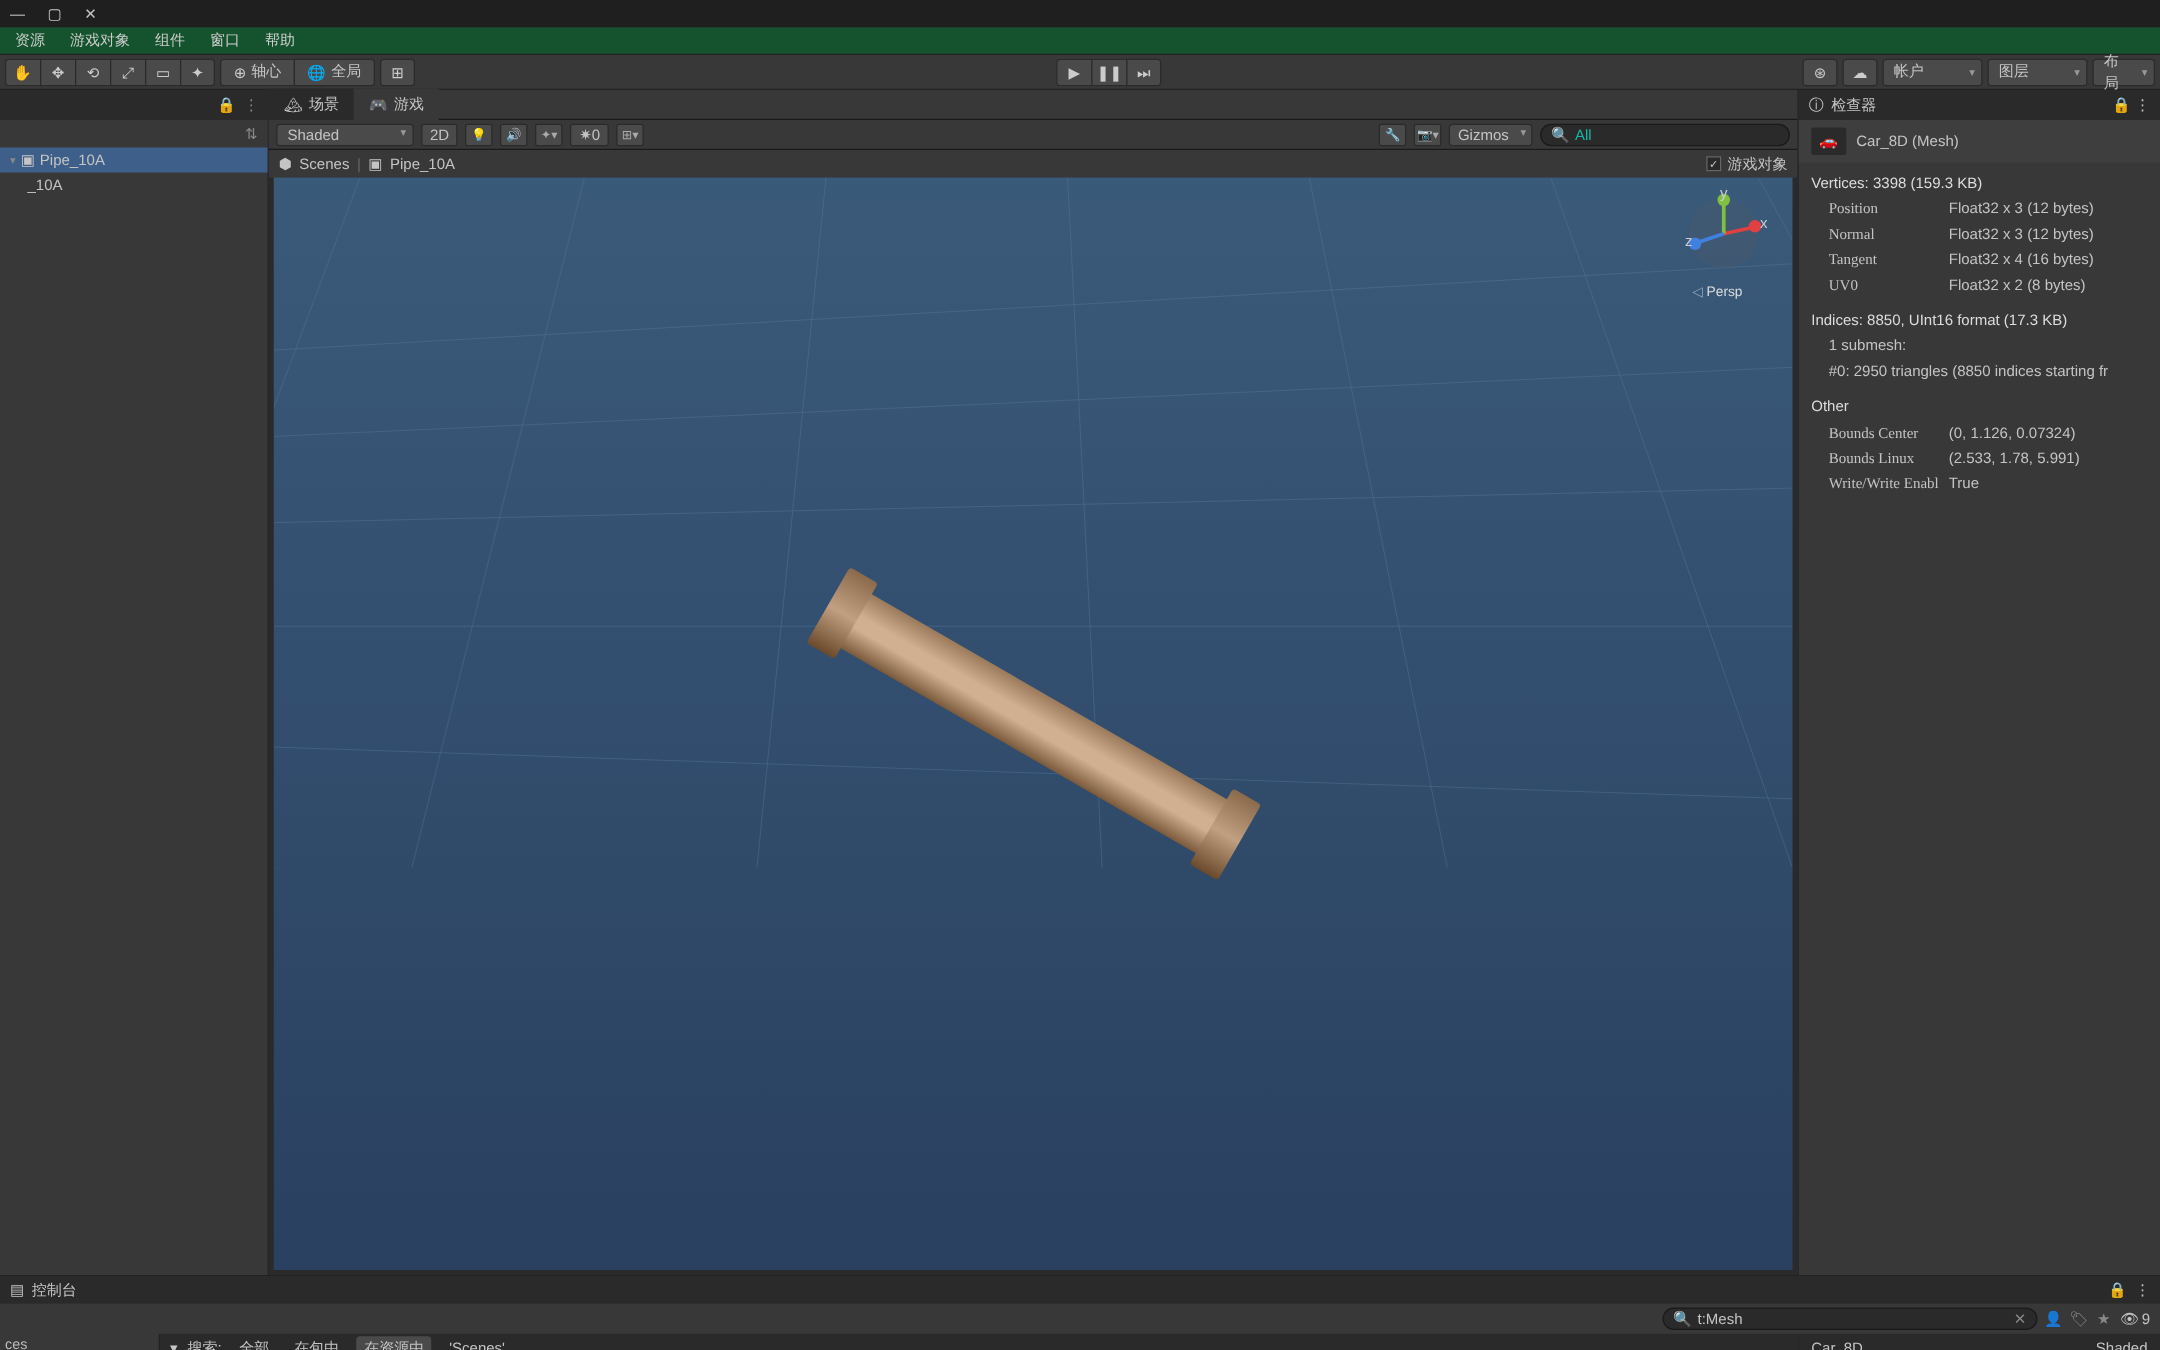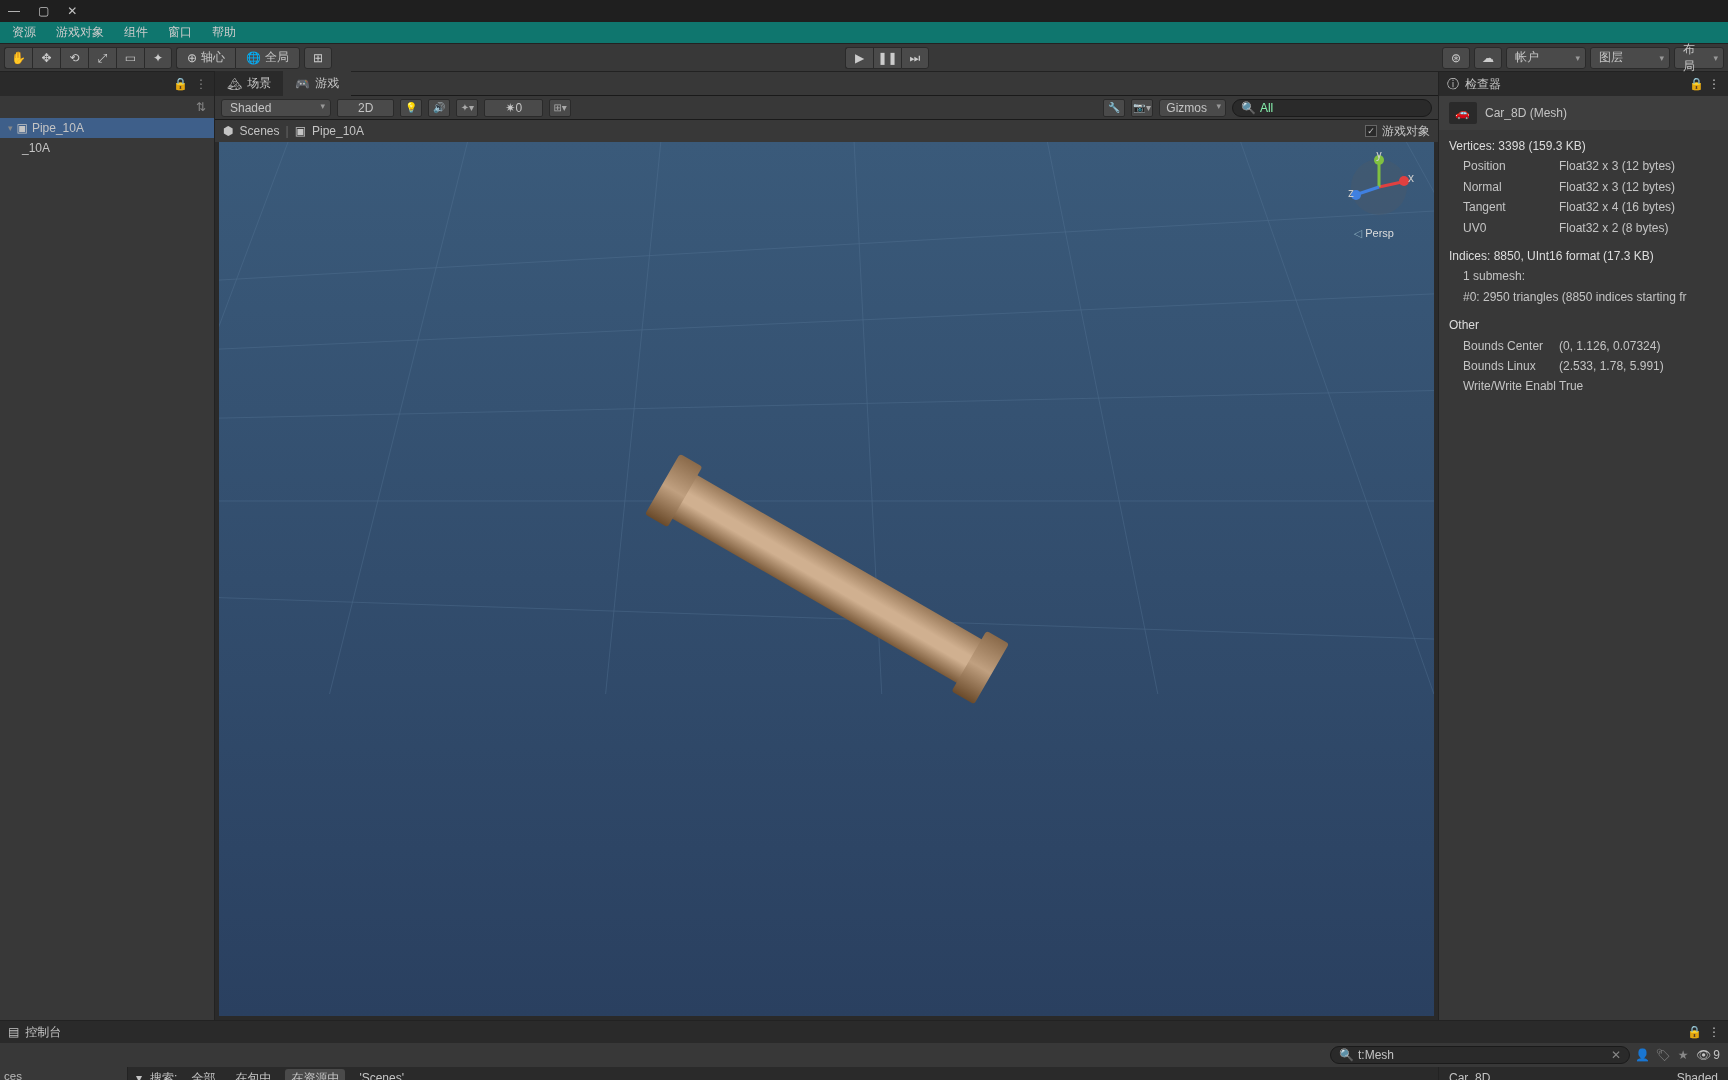--- a/index.html
+++ b/index.html
@@ -1,20 +1,20 @@
 <!DOCTYPE html>
 <html><head>
 <meta charset="utf-8">
 <style>
 * { margin: 0; padding: 0; box-sizing: border-box; font-family: "Segoe UI", Arial, sans-serif; font-size: 12px; color: #c4c4c4; }
 body { background: #383838; width: 1728px; height: 1080px; overflow: hidden; }
 .titlebar { height: 22px; background: #1f1f1f; display: flex; align-items: center; padding: 0 8px; }
 .titlebar .title { flex: 1; color: #aaa; font-size: 12px; }
 .titlebar .win-btns { display: flex; gap: 18px; color: #888; }
-.menubar { height: 22px; background: #0f766e; display: flex; align-items: center; padding: 0 6px; gap: 8px; border-bottom: 1px solid #222; }
+.menubar { height: 22px; background: #14532d; display: flex; align-items: center; padding: 0 6px; gap: 8px; border-bottom: 1px solid #222; }
 .menubar span { color: #ccc; cursor: default; padding: 2px 6px; }
 .toolbar { height: 28px; background: #383838; display: flex; align-items: center; padding: 0 4px; gap: 4px; border-bottom: 1px solid #222; }
 .tb-btn { width: 28px; height: 22px; background: #4a4a4a; border: 1px solid #2a2a2a; border-radius: 3px; display: inline-flex; align-items: center; justify-content: center; color: #ccc; }
 .tb-btn.wide { width: auto; padding: 0 10px; gap: 4px; }
 .tb-group { display: flex; gap: 0; }
 .tb-group .tb-btn { border-radius: 0; border-right: none;}
 .tb-group .tb-btn:first-child { border-radius: 3px 0 0 3px; }
 .tb-group .tb-btn:last-child { border-radius: 0 3px 3px 0; border-right: 1px solid #2a2a2a;}
 .spacer { flex: 1; }
 .dd { background: #4a4a4a; border: 1px solid #2a2a2a; border-radius: 3px; height: 22px; display: flex; align-items: center; padding: 0 18px 0 8px; position: relative;}
@@ -29,21 +29,21 @@
 .hierarchy-item .caret { color: #888; font-size: 9px;}
 .hierarchy-item.child { padding-left: 22px; }
 .center-panel { flex: 1; display: flex; flex-direction: column; background: #2a2a2a;}
 .scene-tabs { height: 24px; background: #383838; display: flex; align-items: center; border-bottom: 1px solid #1a1a1a;}
 .scene-tab { padding: 4px 12px; background: #383838; display: flex; align-items: center; gap: 5px;}
 .scene-tab.active { background: #2a2a2a; }
 .scene-tb { height: 24px; background: #383838; display: flex; align-items: center; padding: 0 6px; gap: 6px; border-bottom: 1px solid #1a1a1a;}
 .scene-tb .shaded-dd { background: #4a4a4a; border:1px solid #2a2a2a; border-radius:3px; padding: 1px 20px 1px 8px; position:relative; width:110px;}
 .scene-tb .shaded-dd::after { content:"▾"; position:absolute; right:5px; color:#999; font-size:9px;}
 .mini-btn { width:22px; height:18px; background:#4a4a4a; border:1px solid #2a2a2a; border-radius:2px; display:inline-flex; align-items:center; justify-content:center; font-size:10px; color:#aaa;}
-.mini-btn.text { width:auto; padding:0 20px;}
+.mini-btn.text { width:auto; padding:0 6px;}
 .gizmos-dd { background:#4a4a4a; border:1px solid #2a2a2a; border-radius:3px; padding:1px 18px 1px 6px; position:relative;}
 .gizmos-dd::after { content:"▾"; position:absolute; right:4px; color:#999; font-size:9px;}
 .search-field { flex:1; background:#2a2a2a; border:1px solid #1a1a1a; border-radius:10px; height:18px; padding: 0 8px; color:#888; display:flex; align-items:center; gap:4px; max-width:200px;}
 .breadcrumb { height: 22px; background: #383838; display: flex; align-items: center; padding: 0 8px; gap:6px; justify-content: space-between;}
 .breadcrumb .left { display:flex; align-items:center; gap:6px;}
 .breadcrumb .sep { color:#666;}
 .checkbox { width:12px; height:12px; background:#2a2a2a; border:1px solid #666; display:inline-flex; align-items:center; justify-content:center; font-size:9px;}
 .viewport { flex:1; background: linear-gradient(180deg, #3a5a7a 0%, #2a4060 100%); position: relative; overflow:hidden; margin: 0 4px 4px 4px;}
 .grid-floor { position:absolute; inset:0; }
 .pipe-3d { position:absolute; left:50%; top:50%; transform: translate(-50%,-50%) rotate(30deg); }
@@ -55,21 +55,21 @@
 .persp-label { position:absolute; top:85px; right:40px; color:#ddd; font-size:11px;}
 .persp-label::before { content:"◁ "; color:#8ab;}
 .right-panel { width: 290px; background: #383838; border-left: 1px solid #222; display: flex; flex-direction: column;}
 .insp-tab { height:24px; background:#2a2a2a; display:flex; align-items:center; padding: 0 8px; gap:6px;}
 .insp-tab .lock { position:absolute; right: 8px;}
 .insp-header { display:flex; align-items:center; gap:8px; padding: 6px 10px; background:#3e3e3e;}
 .insp-icon { width:28px; height:22px; background:#2a2a2a; border-radius:2px; display:flex; align-items:center; justify-content:center;}
 .insp-content { padding: 6px 10px; line-height: 1.7; font-size:12px; overflow-y:auto;}
 .insp-content .bold { font-weight:400; color:#ddd;}
 .insp-content .row { display:flex; }
-.insp-content .row .k { width:110px; padding-left:14px;}
+.insp-content .row .k { width:110px; padding-left:14px;font-family:Liberation Serif, serif;}
 .insp-content .row .v { flex:1;}
 .insp-content .indent { padding-left:14px;}
 .bottom { height: 270px; display:flex; flex-direction:column; border-top:1px solid #222; }
 .console-tab { height: 22px; background:#2a2a2a; display:flex; align-items:center; padding:0 8px; gap:6px; justify-content:space-between;}
 .proj-search-row { height: 24px; background:#383838; display:flex; align-items:center; justify-content:flex-end; padding: 0 8px; gap:6px;}
 .proj-search-field { flex:0 0 300px; background:#2a2a2a; border:1px solid #1a1a1a; border-radius:10px; height:18px; padding:0 8px; display:flex; align-items:center; gap:4px; color:#aaa;}
 .proj-body { flex:1; display:flex; overflow:hidden;}
 .proj-tree { width:128px; background:#383838; border-right:1px solid #222; overflow:hidden; padding-top:2px;}
 .proj-tree .tree-item { padding: 1px 4px; color:#bbb; white-space:nowrap; overflow:hidden; font-size:11.5px;}
 .proj-filter-row { height:22px; background:#2a2a2a; display:flex; align-items:center; padding: 0 8px; gap:8px; font-size:11px;}
@@ -175,21 +175,21 @@
       <div class="mini-btn text">
           <span>✷0</span>
         </div>
       <div class="mini-btn">⊞▾</div>
       <div class="spacer"></div>
       <div class="mini-btn">🔧</div>
       <div class="mini-btn">📷▾</div>
       <div class="gizmos-dd"><span>Gizmos</span></div>
       <div class="search-field">
         <span>🔍</span>
-        <span style="color:#86efac">All</span>
+        <span style="color:#14b8a6">All</span>
       </div>
     </div>
     <div class="breadcrumb">
       <div class="left">
         <span>⬢</span>
         <span>Scenes</span>
         <span class="sep">|</span>
         <span>▣</span>
         <span>Pipe_10A</span>
       </div>

